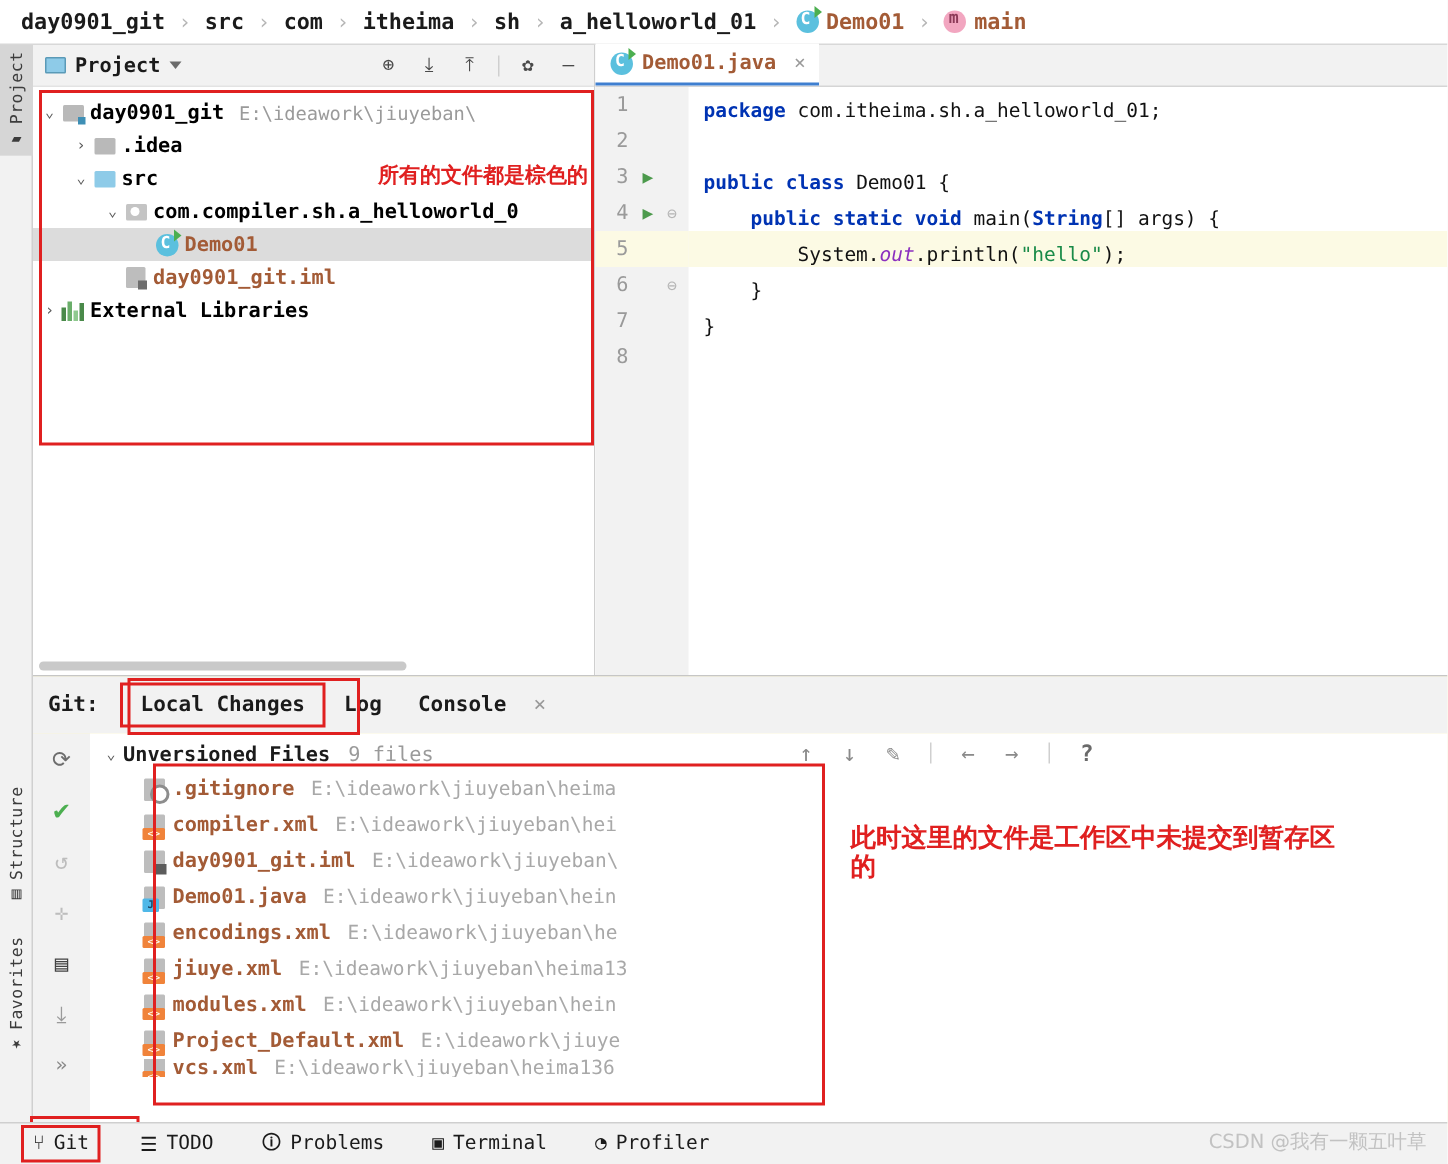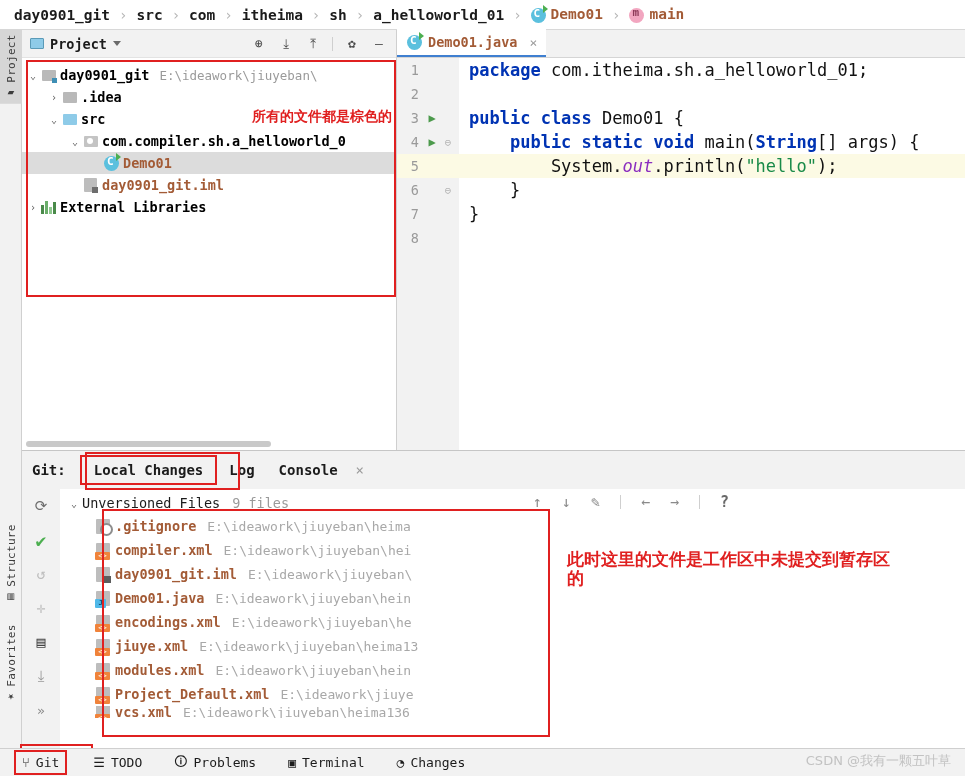--- a/index.html
+++ b/index.html
@@ -100,22 +100,22 @@
   .etab .lbl { color:#a35b36; font-weight:bold; }
   .etab .xc { color:#9a9a9a; font-size:13px; margin-left:6px;}
   .code-area{ position:relative; height:392px; display:flex; background:#ffffff;}
   .gutter { width:62px; background:#f2f2f2; position:relative; }
   .gline { height:24px; display:flex; align-items:center; font-size:13.5px;
            color:#9a9a9a; }
   .gnum { width:26px; text-align:right; padding-right:4px;}
   .grun { width:18px; text-align:center; color:#4c9a4c; font-size:12px;}
   .gfold{ width:14px; text-align:center; color:#b5b5b5; font-size:11px;}
   .code { flex:1; position:relative; }
-  .cline { height:24px; display:flex; align-items:center; padding-left:10px;
-           font-size:17px; white-space:pre; }
+  .cline { height:24px; display:flex; align-items:flex-end; padding-left:10px;
+           font-size:13px; white-space:pre; }
   .cline.hl { background:#fcfae4; }
   .kw { color:#0033b3; font-weight:bold;}
   .pl { color:#111111; }
   .str{ color:#198a48; }
   .stat{ color:#8b2fbf; font-style:italic;}
 
   
   .git-panel{ position:absolute; left:22px; top:450px; width:943px; height:305px;
               background:#fef9c3; border-top:1px solid #c6c6c6;}
   .git-tabbar{ height:38px; background:#f2f2f2; display:flex; align-items:center;
@@ -127,21 +127,21 @@
   .gclose{ color:#9a9a9a; font-size:14px; margin-left:6px;}
 
   .git-body{ position:relative; height:267px; display:flex; }
   .git-rail{ width:38px; background:#f2f2f2; display:flex; flex-direction:column;
              align-items:center; padding-top:7px; gap:14px;}
   .grico{ width:20px;height:20px;display:flex;align-items:center;justify-content:center;
           font-size:15px; color:#6d6d6d;}
   .git-list{ flex:1; background:#ffffff; position:relative; padding-top:3px;}
   .ufrow{ display:flex; align-items:center; height:22px; padding-left:6px; font-size:13.5px;}
   .ufrow .arrow{ width:16px; color:#5c5c5c; font-size:10px;}
-  .uf-title{ font-weight:normal; color:#1b1b1b; }
+  .uf-title{ font-weight:bold; color:#1b1b1b; }
   .uf-count{ color:#9a9a9a; margin-left:12px; font-weight:normal;}
   .frow{ display:flex; align-items:center; height:24px; padding-left:36px;
          font-size:13.5px; white-space:nowrap; overflow:hidden;}
   .fname{ color:#a35b36; font-weight:bold; }
   .fpath{ color:#a8a8a8; margin-left:11px; font-weight:normal; font-size:13px;}
   .xml-ico{ width:14px;height:15px;background:#bdbdbd;position:relative;border-radius:1px;
             margin-right:5px;}
   .xml-ico::after{content:"<>";position:absolute;left:-1px;bottom:-2px;width:15px;height:8px;
     background:#f0833a;color:#ffffff;font-size:7px;line-height:8px;text-align:center;border-radius:1px;}
   .gi-ico{ width:14px;height:15px;background:#bdbdbd;position:relative;border-radius:1px;margin-right:5px;}
@@ -463,17 +463,17 @@
       <div class="sb-item">
         <span>🛈</span>
         <span>Problems</span>
       </div>
       <div class="sb-item">
         <span>▣</span>
         <span>Terminal</span>
       </div>
       <div class="sb-item">
         <span>◔</span>
-        <span>Changes</span>
+        <span>Profiler</span>
       </div>
     </div>
   <div class="watermark">CSDN @我有一颗五叶草</div>
 </div>
 
 </body></html>

